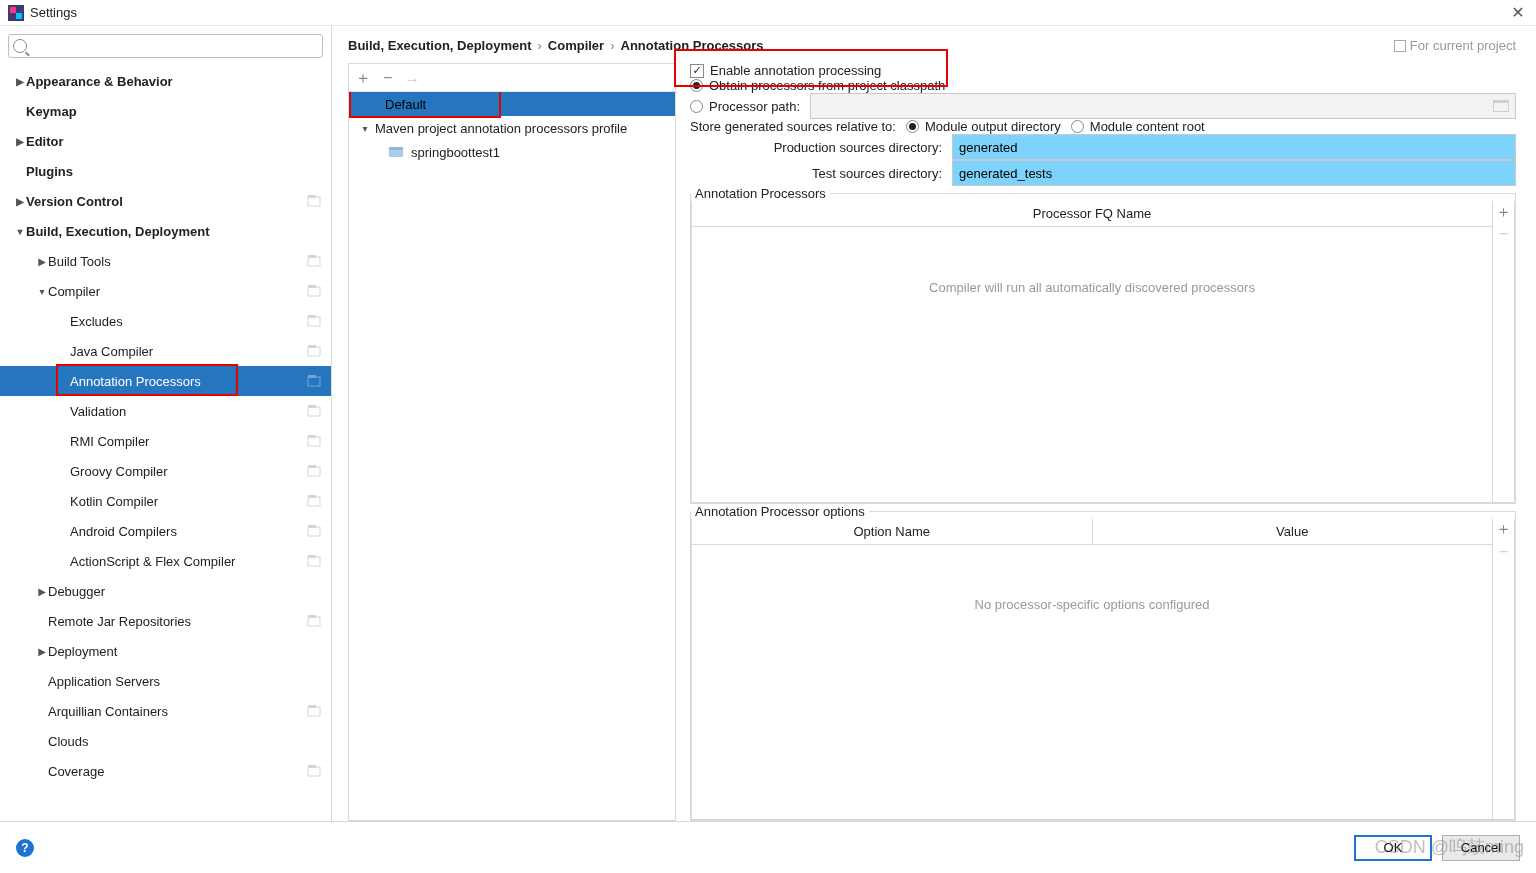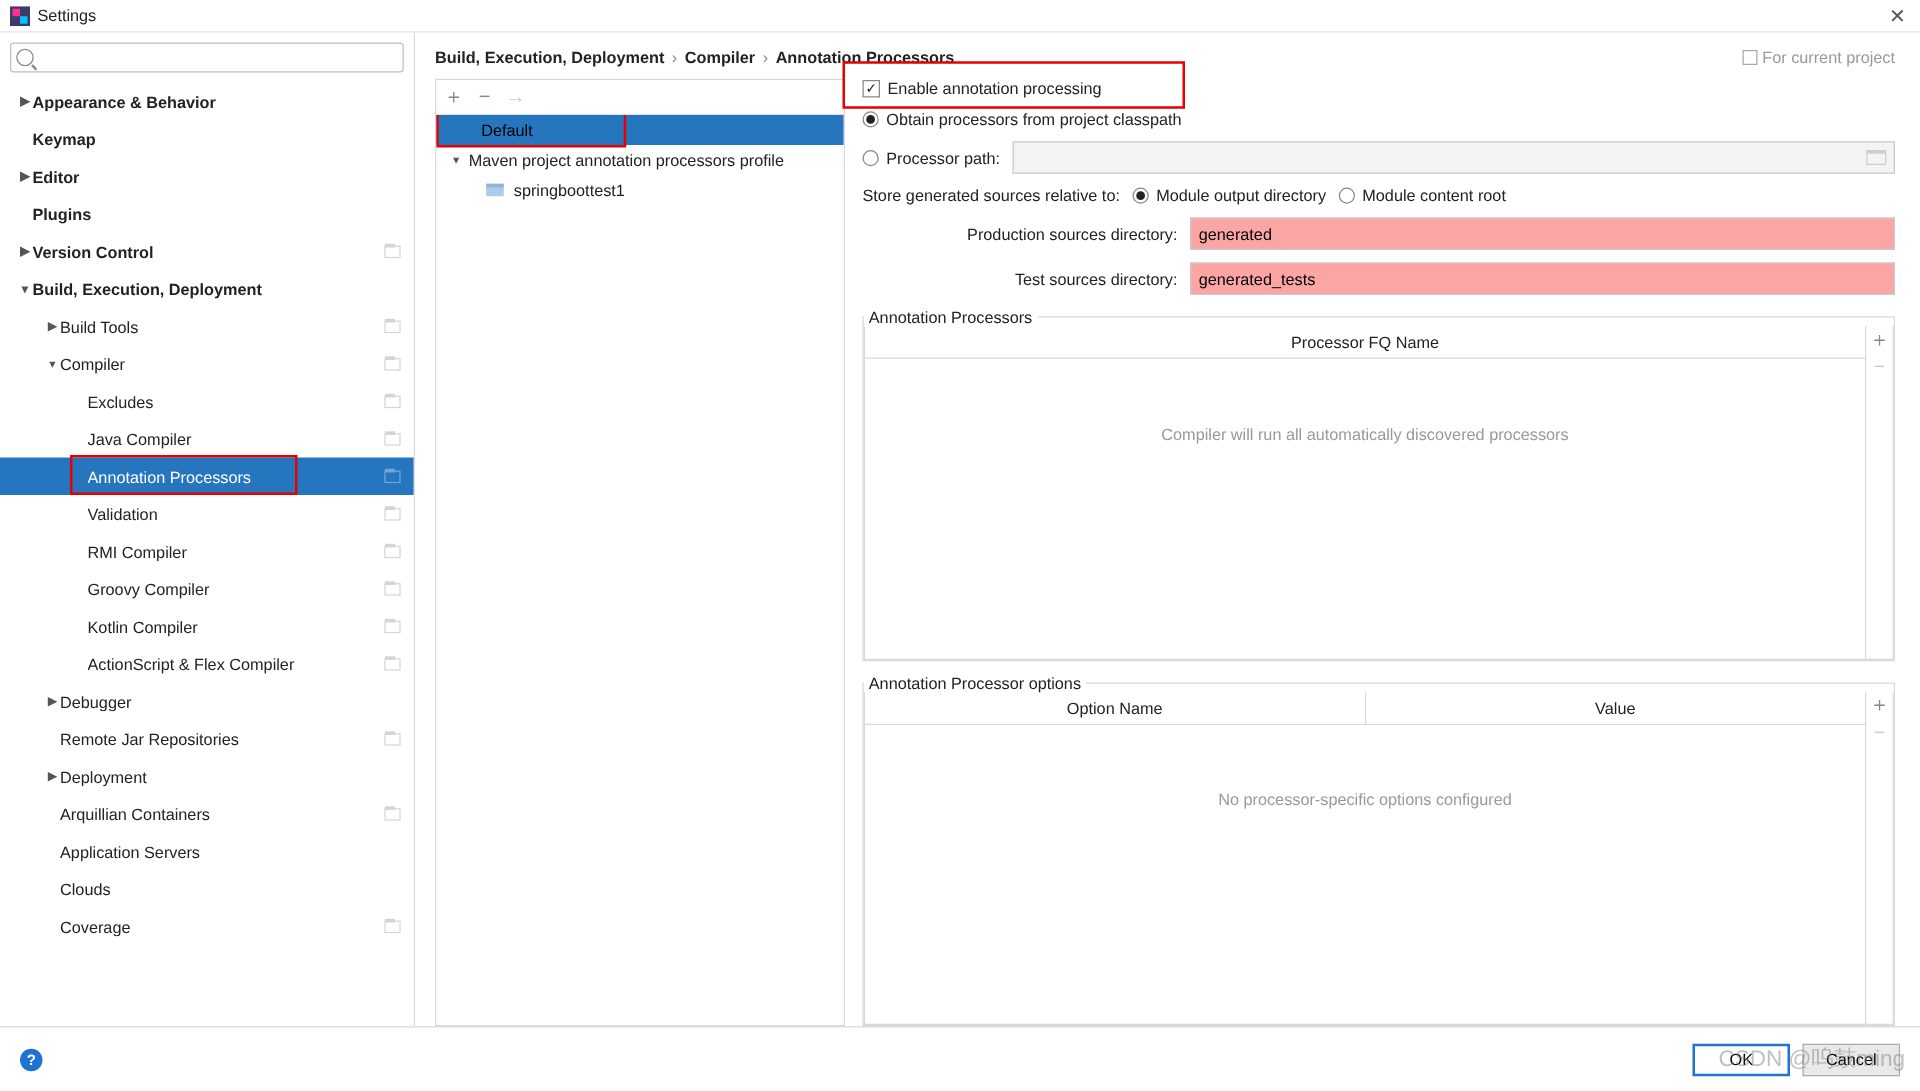--- a/index.html
+++ b/index.html
@@ -37,30 +37,30 @@
 .profile-toolbar span { cursor:pointer; font-size:16px; line-height:1; }
 .profile-list { flex:1; overflow:auto; }
 .prow { height:24px; display:flex; align-items:center; white-space:nowrap; }
 .prow.selected { background:#2675bf; color:#000000; }
 .prow .plbl { padding-left: 4px; }
 .prow.d0 { padding-left: 32px; }
 .prow.d1 { padding-left: 10px; }
 .prow.d2 { padding-left: 40px; }
 .prow .pchev { width:12px; color:#555; font-size:10px; display:inline-block; text-align:center;}
 .prow .ficon { width:14px; height:10px; background:#aeccea; display:inline-block; margin-right:4px; border-top:3px solid #8fb6d8;}
-.detail { flex:1; display:flex; flex-direction:column; gap:10px; min-width:0; }
+.detail { flex:1; display:flex; flex-direction:column; min-width:0; }
 .row { display:flex; align-items:center; gap:10px; }
 .row label { white-space:nowrap;text-align:right; }
 .chk { display:flex; align-items:center; gap:6px; cursor:pointer;}
 .chkbox { width:14px; height:14px; border:1px solid #888; display:inline-flex; align-items:center; justify-content:center; background:#fff;}
 .chkbox.checked::after { content:'✓'; font-size:11px; color:#222; }
 .radio { display:flex; align-items:center; gap:6px; cursor:pointer;}
 .radio .r { width:13px; height:13px; border:1px solid #888; border-radius:50%; display:inline-flex; align-items:center; justify-content:center;}
 .radio .r.sel::after { content:''; width:7px; height:7px; background:#222; border-radius:50%;}
-.text-input { flex:1; height:26px; border:1px solid #c9c9c9; padding:0 6px; background:#fca5a5;}
+.text-input { flex:1; height:26px; border:1px solid #c9c9c9; padding:0 6px; background:#7dd3fc;}
 .text-input.disabled { background:#f3f3f3; color:#aaa;}
 .row.label-col label { width:252px; }
 fieldset { border:1px solid #d9d9d9; padding:0; min-height:0;}
 fieldset legend { padding:0 4px; color:#222; font-size:13px;}
 .table-wrap { display:flex; }
 .table { flex:1; border:1px solid #d9d9d9; border-top:none;}
 .thead { display:flex; border-bottom:1px solid #d9d9d9; background:#fff;}
 .thead .th { flex:1; text-align:center; padding:5px; border-right:1px solid #d9d9d9;}
 .thead .th:last-child { border-right:none;}
 .tbody { min-height:120px; display:flex; align-items:center; justify-content:center; color:#999;}
@@ -195,20 +195,28 @@
         <div class="tree-item level2">
           <span class="chev"></span>
           <span class="lbl">Kotlin Compiler</span>
           <span class="proj-badge"><svg width="14" height="14">
               <rect x="1" y="3" width="12" height="9" fill="none" stroke="#888"></rect>
               <rect x="1" y="1" width="8" height="3" fill="#888"></rect>
             </svg></span>
         </div>
         <div class="tree-item level2">
           <span class="chev"></span>
+          <span class="lbl">Android Compilers</span>
+          <span class="proj-badge"><svg width="14" height="14">
+              <rect x="1" y="3" width="12" height="9" fill="none" stroke="#888"></rect>
+              <rect x="1" y="1" width="8" height="3" fill="#888"></rect>
+            </svg></span>
+        </div>
+        <div class="tree-item level2">
+          <span class="chev"></span>
           <span class="lbl">ActionScript &amp; Flex Compiler</span>
           <span class="proj-badge"><svg width="14" height="14">
               <rect x="1" y="3" width="12" height="9" fill="none" stroke="#888"></rect>
               <rect x="1" y="1" width="8" height="3" fill="#888"></rect>
             </svg></span>
         </div>
         <div class="tree-item level1">
           <span class="chev">▶</span>
           <span class="lbl">Debugger</span>
         </div>
@@ -219,29 +227,29 @@
               <rect x="1" y="3" width="12" height="9" fill="none" stroke="#888"></rect>
               <rect x="1" y="1" width="8" height="3" fill="#888"></rect>
             </svg></span>
         </div>
         <div class="tree-item level1">
           <span class="chev">▶</span>
           <span class="lbl">Deployment</span>
         </div>
         <div class="tree-item level1">
           <span class="chev"></span>
+          <span class="lbl">Application Servers</span>
+        </div>
+        <div class="tree-item level1">
+          <span class="chev"></span>
           <span class="lbl">Arquillian Containers</span>
           <span class="proj-badge"><svg width="14" height="14">
               <rect x="1" y="3" width="12" height="9" fill="none" stroke="#888"></rect>
               <rect x="1" y="1" width="8" height="3" fill="#888"></rect>
             </svg></span>
-        </div>
-        <div class="tree-item level1">
-          <span class="chev"></span>
-          <span class="lbl">Application Servers</span>
         </div>
         <div class="tree-item level1">
           <span class="chev"></span>
           <span class="lbl">Clouds</span>
         </div>
         <div class="tree-item level1">
           <span class="chev"></span>
           <span class="lbl">Coverage</span>
           <span class="proj-badge"><svg width="14" height="14">
               <rect x="1" y="3" width="12" height="9" fill="none" stroke="#888"></rect>

